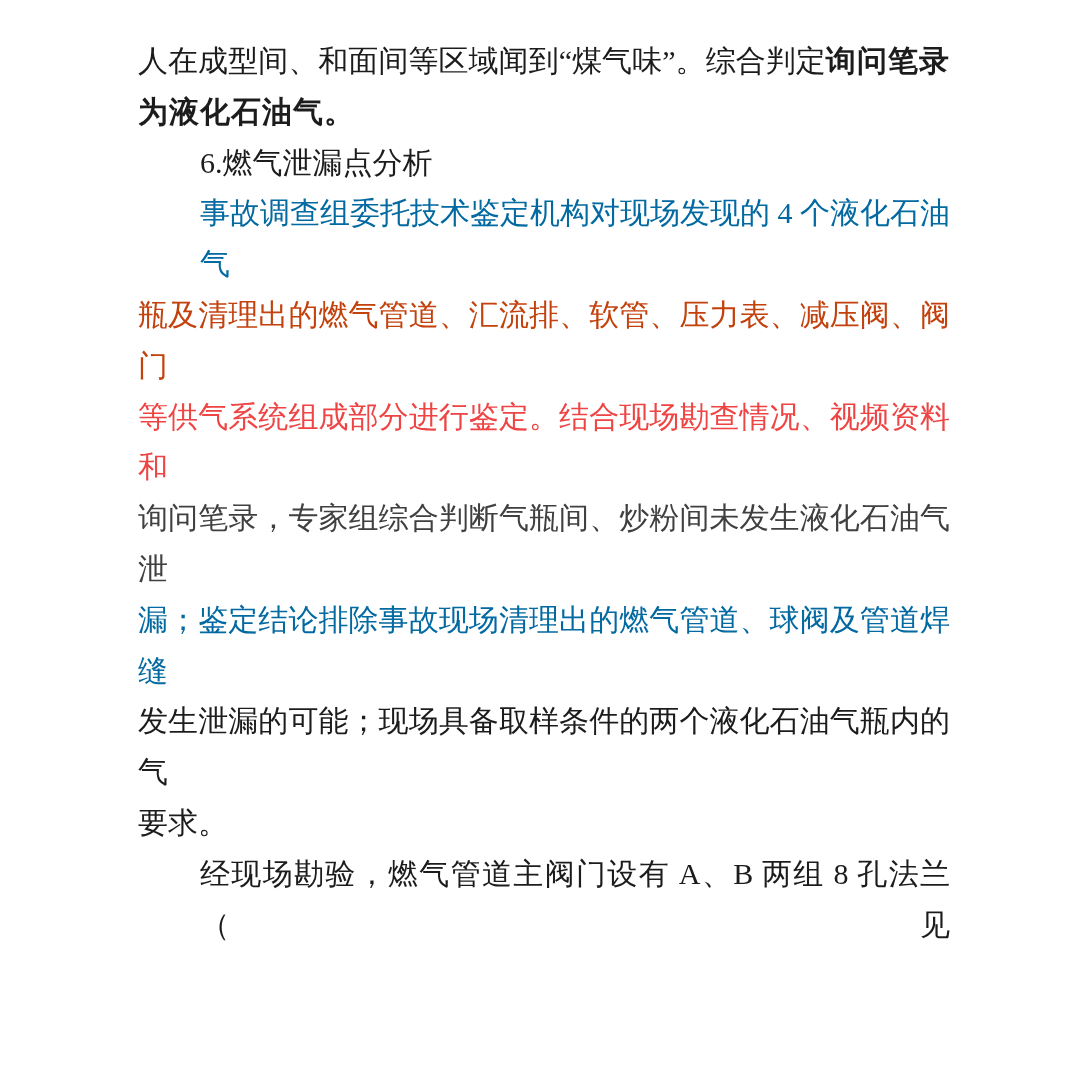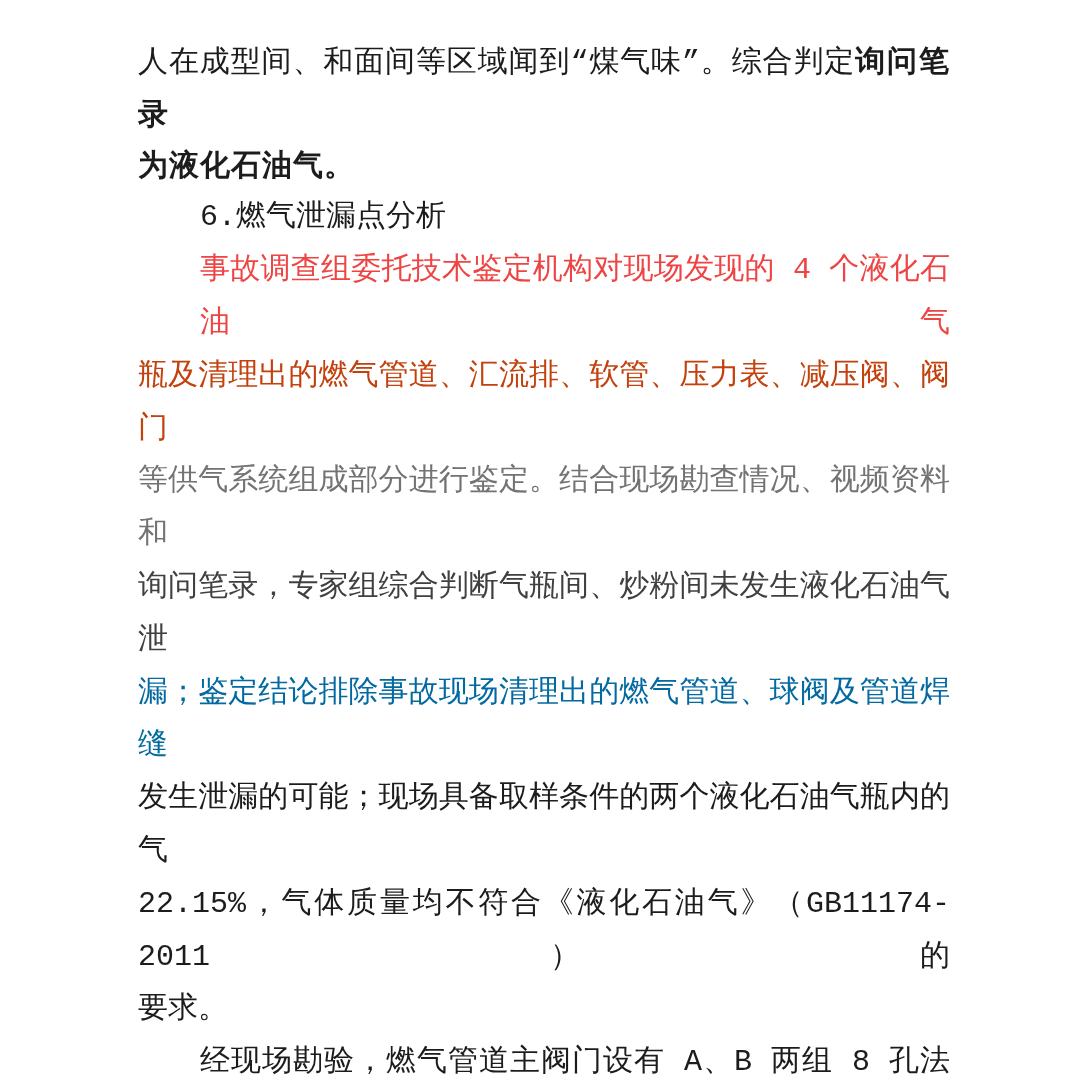--- a/index.html
+++ b/index.html
@@ -31,37 +31,36 @@
   .line.j {
     white-space: normal;
     text-align: justify;
     text-align-last: justify;
     text-justify: inter-character;
   }
   .line.ind {
     padding-left: 62px;
   }
   .seg {
-    font-family: Liberation Mono, monospace;
+    font-family: Liberation Serif, serif;
   }
   .seg.bold {
     font-family: "Liberation Sans", "DejaVu Sans", sans-serif;
     font-weight: 700;
     letter-spacing: 1px;
   }
 </style>
 </head>
 <body>
 
 <div class="page" style="background: rgb(255, 255, 255);">
     <div class="line j" style="color: rgb(28, 28, 28);"><span class="seg">人在成型间、和面间等区域闻到“煤气味”。综合判定</span><span class="seg bold">询问笔录</span></div>
     <div class="line" style="color: rgb(28, 28, 28);"><span class="seg bold">为液化石油气。</span></div>
     <div class="line ind" style="color: rgb(28, 28, 28);"><span class="seg">6.燃气泄漏点分析</span></div>
-    <div class="line j ind" style="color: #ef4444;"><span class="seg">事故调查组委托技术鉴定机构对现场发现的 4 个液化石油气</span></div>
+    <div class="line j ind" style="color: #0369a1;"><span class="seg">事故调查组委托技术鉴定机构对现场发现的 4 个液化石油气</span></div>
     <div class="line j" style="color: #c2410c;"><span class="seg">瓶及清理出的燃气管道、汇流排、软管、压力表、减压阀、阀门</span></div>
-    <div class="line j" style="color: #737373;"><span class="seg">等供气系统组成部分进行鉴定。结合现场勘查情况、视频资料和</span></div>
+    <div class="line j" style="color: #ef4444;"><span class="seg">等供气系统组成部分进行鉴定。结合现场勘查情况、视频资料和</span></div>
     <div class="line j" style="color: #404040;"><span class="seg">询问笔录，专家组综合判断气瓶间、炒粉间未发生液化石油气泄</span></div>
     <div class="line j" style="color: #0369a1;"><span class="seg">漏；鉴定结论排除事故现场清理出的燃气管道、球阀及管道焊缝</span></div>
     <div class="line j" style="color: rgb(28, 28, 28);"><span class="seg">发生泄漏的可能；现场具备取样条件的两个液化石油气瓶内的气</span></div>
-    <div class="line j" style="color: rgb(28, 28, 28);"><span class="seg">22.15%，气体质量均不符合《液化石油气》（GB11174-2011）的</span></div>
     <div class="line" style="color: rgb(28, 28, 28);"><span class="seg">要求。</span></div>
     <div class="line j ind" style="color: rgb(28, 28, 28);"><span class="seg">经现场勘验，燃气管道主阀门设有 A、B 两组 8 孔法兰（见</span></div>
   </div>
 
 </body></html>

